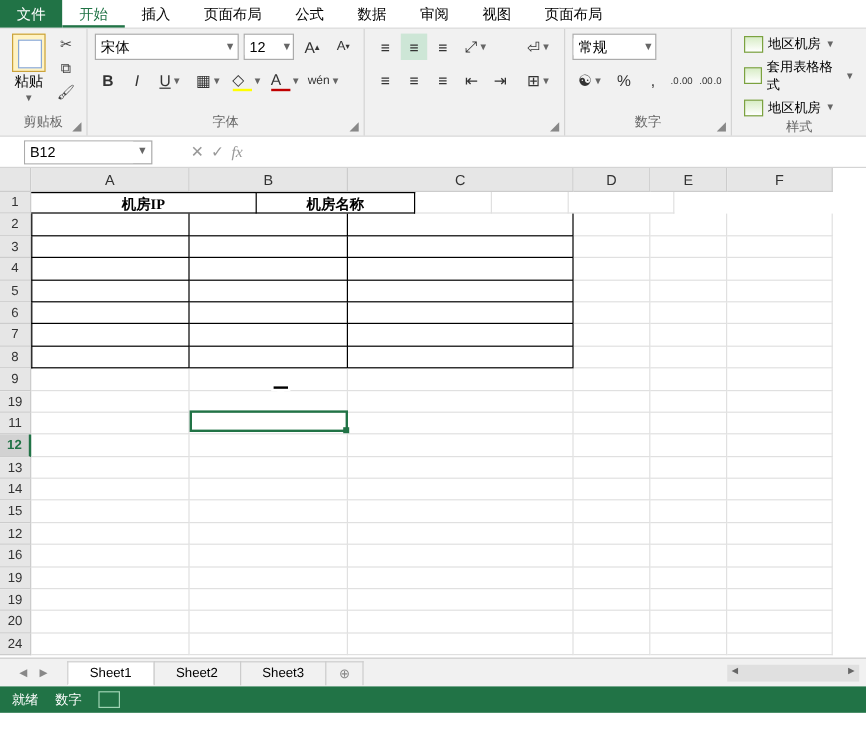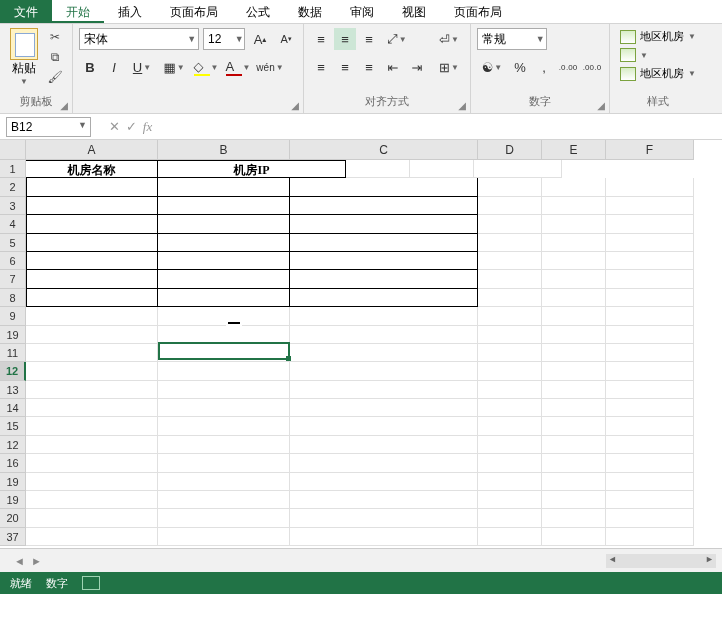--- a/index.html
+++ b/index.html
@@ -34,21 +34,21 @@
 .rb .dd { font-size: 8px; color: #666; margin-left: 1px; }
 .rb.wide { width: 30px; }
 
 .num-combo { width: 70px; }
 
 .styles-list { display: flex; flex-direction: column; gap: 2px; padding: 2px 2px 0 2px; }
 .style-item { display: flex; align-items: center; gap: 4px; cursor: pointer; padding: 1px 2px; font-size: 11px; }
 .style-icon { width: 16px; height: 14px; border: 1px solid #7ba23f; background: linear-gradient(#d8edc6,#fff); }
 
 .fbar { display: flex; align-items: center; height: 26px; border-bottom: 1px solid #d4d4d4; background: #fff; }
-.namebox { width: 85px; border: 1px solid #ababab; margin: 2px 6px; display: flex; }
+.namebox { width: 107px; border: 1px solid #ababab; margin: 2px 20px; display: flex; }
 .namebox input { border: none; outline: none; width: 100%; padding: 2px 4px; font-size: 12px; }
 .fx-btns { display: flex; gap: 6px; padding: 0 6px; color: #999; }
 .fx-btns span { cursor: pointer; font-size: 13px; }
 .fx { font-style: italic; font-family: serif; }
 .formula-input { flex: 1; border: none; outline: none; padding: 2px 6px; }
 
 .sheet-area { display: flex; height: 408px; overflow: hidden; position: relative; }
 .corner { width: 26px; height: 20px; background: #e6e6e6; border-right: 1px solid #ccc; border-bottom: 1px solid #ccc; }
 .col-headers { display: flex; height: 20px; }
 .ch { background: #e6e6e6; border-right: 1px solid #ccc; border-bottom: 1px solid #ccc; text-align: center; font-size: 12px; color: #333; line-height: 20px; }
@@ -160,20 +160,21 @@
               <span class="underline-red">A</span>
               <span class="dd">▼</span>
             </div>
           <div class="rb wide">
               <span style="font-size:10px">wén</span>
               <span class="dd">▼</span>
             </div>
         </div>
       </div>
     </div>
+    <div class="group-label">字体</div>
     <div class="group-corner">◢</div>
   </div>
 
   <div class="group">
     <div class="group-body">
       <div class="font-col" style="gap:6px">
         <div class="btn-row">
           <div class="rb">≡</div>
           <div class="rb" style="background:#cde6d6">≡</div>
           <div class="rb">≡</div>
@@ -185,21 +186,20 @@
           <div class="rb">≡</div>
           <div class="rb">⇤</div>
           <div class="rb">⇥</div>
         </div>
       </div>
       <div class="font-col" style="padding-left:6px;gap:6px">
         <div class="rb wide">⏎<span class="dd">▼</span></div>
         <div class="rb wide">⊞<span class="dd">▼</span></div>
       </div>
     </div>
-    <div class="group-label">对齐方式</div>
     <div class="group-corner">◢</div>
   </div>
 
   <div class="group">
     <div class="group-body">
       <div class="font-col" style="gap:6px">
         <div class="combo num-combo">
             <input value="常规" style="">
             <span class="dd">▼</span>
           </div>
@@ -219,20 +219,21 @@
   <div class="group" style="border-right:none">
     <div class="group-body">
       <div class="styles-list">
         <div class="style-item">
             <div class="style-icon"></div>
             <span>地区机房</span>
             <span class="dd" style="font-size:8px;color:#666">▼</span>
           </div>
         <div class="style-item">
             <div class="style-icon"></div>
+            <span>套用表格格式</span>
             <span class="dd" style="font-size:8px;color:#666">▼</span>
           </div>
         <div class="style-item">
             <div class="style-icon"></div>
             <span>地区机房</span>
             <span class="dd" style="font-size:8px;color:#666">▼</span>
           </div>
       </div>
     </div>
     <div class="group-label">样式</div>
@@ -270,36 +271,36 @@
         <div class="rh">11</div>
         <div class="rh sel">12</div>
         <div class="rh">13</div>
         <div class="rh">14</div>
         <div class="rh">15</div>
         <div class="rh">12</div>
         <div class="rh">16</div>
         <div class="rh">19</div>
         <div class="rh">19</div>
         <div class="rh">20</div>
-        <div class="rh">37</div>
+        <div class="rh">24</div>
       </div>
   </div>
   <div style="display:flex;flex-direction:column;flex:1;position:relative">
     <div class="col-headers" id="col-headers">
         <div class="ch" style="width: 132px;">A</div>
         <div class="ch" style="width: 132px;">B</div>
         <div class="ch" style="width: 188px;">C</div>
         <div class="ch" style="width: 64px;">D</div>
         <div class="ch" style="width: 64px;">E</div>
         <div class="ch" style="width: 88px;">F</div>
       </div>
     <div class="grid" id="grid">
         <div class="grid-row">
+          <div class="cell hdr bT bB bR" style="width: 188px;">机房IP</div>
           <div class="cell hdr bT bB bR" style="width: 132px;">机房名称</div>
-          <div class="cell hdr bT bB bR" style="width: 188px;">机房IP</div>
           <div class="cell" style="width: 64px;"></div>
           <div class="cell" style="width: 64px;"></div>
           <div class="cell" style="width: 88px;"></div>
         </div>
         <div class="grid-row">
           <div class="cell bB bR bL" style="width: 132px;"></div>
           <div class="cell bB bR" style="width: 132px;"></div>
           <div class="cell bB bR" style="width: 188px;"></div>
           <div class="cell" style="width: 64px;"></div>
           <div class="cell" style="width: 64px;"></div>
@@ -464,20 +465,26 @@
         <div class="o2"></div>
       </div>
   </div>
 </div>
 
 <div class="sheet-nav">
   <div class="nav-arrows">
     <span>◄</span>
     <span>►</span>
   </div>
+  <div class="sheet-tabs">
+    <div class="stab active">Sheet1</div>
+    <div class="stab">Sheet2</div>
+    <div class="stab">Sheet3</div>
+    <div class="stab add">⊕</div>
+  </div>
   <div class="hscroll-area">
       <div class="hscroll"></div>
     </div>
 </div>
 
 <div class="statusbar">
   <span>就绪</span>
   <span>数字</span>
   <div class="sb-icon"></div>
 </div>

